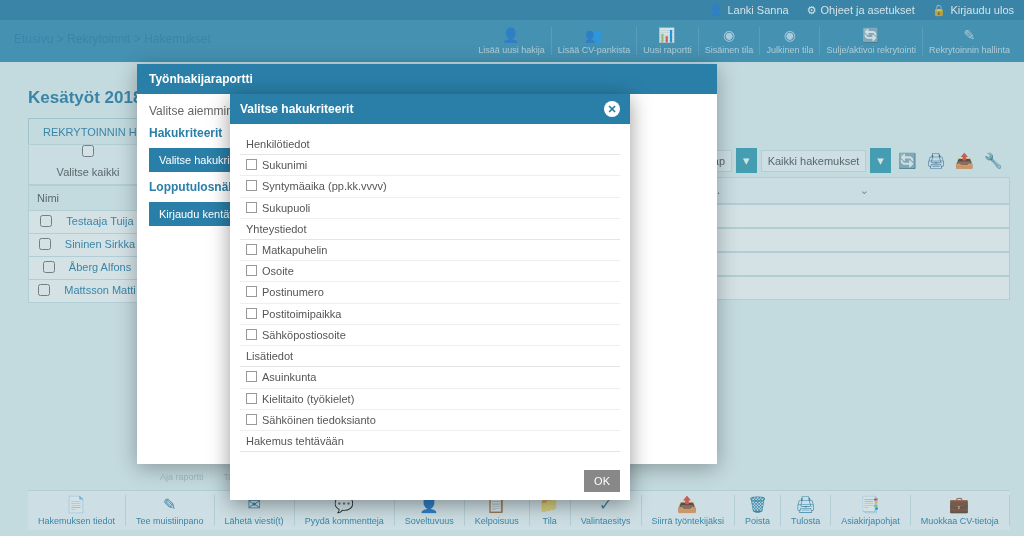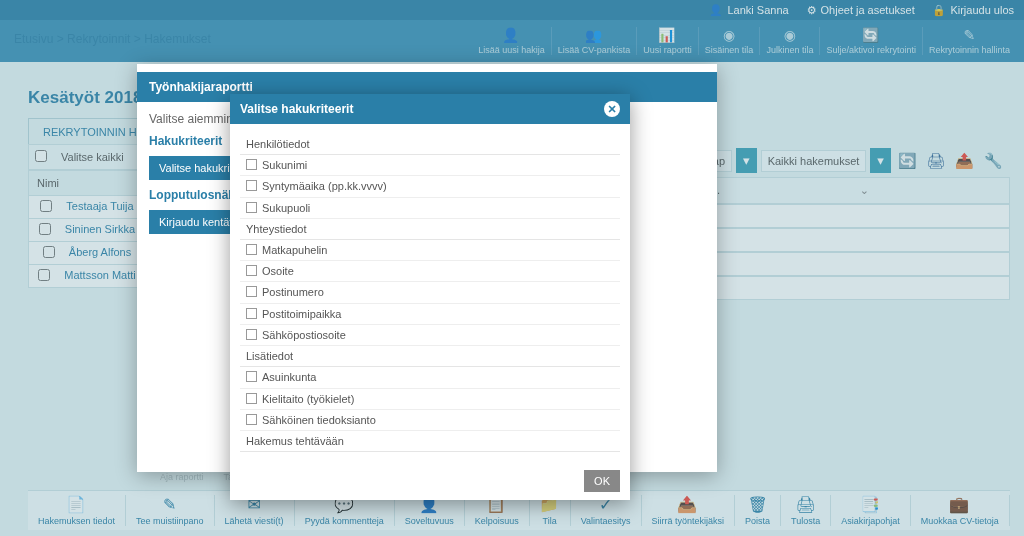--- a/index.html
+++ b/index.html
@@ -23,21 +23,21 @@
 .page-title { position: absolute; left: 28px; top: 88px; font-size: 17px; font-weight: bold; color: #2a7fa8; }
 
 
 .tab { position: absolute; left: 28px; top: 118px; border: 1px solid #b8d4dc; border-bottom: none; padding: 7px 14px; font-size: 11px; color: #2a7fa8; background: #e8f4f5; }
 
 
 .bg-table { position: absolute; left: 28px; top: 144px; right: 14px; }
 .bg-row { display: flex; align-items: center; border-bottom: 1px solid #d0e3e8; background: #f0f8fa; }
 .bg-cell-cb { width: 24px; padding-left: 6px; }
 .bg-cell-select { padding: 6px 8px; font-size: 11px; color: #555; }
-.bg-header-row { border: 1px solid #d0e3e8; }
+.bg-header-row { border: 1px solid #d0e3e8; flex-direction: column; }
 .bg-name-head { border: 1px solid #d0e3e8; padding: 6px 8px; font-size: 11px; color: #555; }
 .bg-right { position: absolute; right: 0; top: 0; }
 .bg-toolbar { display: flex; align-items: center; gap: 4px; justify-content: flex-end; padding: 4px; }
 .bg-toolbar select, .bg-toolbar .sel { font-size: 11px; padding: 4px 6px; border: 1px solid #d0e3e8; background: #f5fbfc; color: #555; }
 .bg-toolbar .bluebtn { background: #3aa0b8; color: #fff; padding: 5px 7px; font-size: 13px; }
 .bg-toolbar .ic { font-size: 15px; padding: 0 3px; color: #369; }
 .bg-hakupvm { border: 1px solid #d0e3e8; padding: 6px 140px 6px 8px; font-size: 11px; color: #555; background: #f0f8fa; display: flex; justify-content: space-between; }
 .bg-date { border: 1px solid #d0e3e8; padding: 5px 8px; font-size: 11px; color: #2a7fa8; background: #fff; }
 .bg-applicant { border: 1px solid #d0e3e8; border-top: none; display: flex; padding: 4px 0; font-size: 11px; background: #fff; justify-content: center; }
 .bg-applicant .cb { width: 24px; padding-left: 6px; }
@@ -49,21 +49,21 @@
 .bottombar .bact .ic { font-size: 16px; margin-bottom: 2px; display: block; }
 
 
 .inactive-bottom { position: absolute; left: 160px; bottom: 54px; display: flex; gap: 20px; font-size: 9px; color: #b8c5c8; }
 
 
 .overlay { position: absolute; inset: 0; background: rgba(100,150,165,0.28); }
 
 
 .modal1 { position: absolute; left: 137px; top: 64px; width: 580px; background: #fff; box-shadow: 0 4px 20px rgba(0,0,0,0.3); }
-.modal1-head { background: #2a7fa8; color: #fff; padding: 8px 12px; font-size: 12px; font-weight: bold; margin-top: 8px; }
+.modal1-head { background: #2a7fa8; color: #fff; padding: 8px 12px; font-size: 12px; font-weight: bold; }
 .modal1-body { padding: 10px 12px; color: #2a7fa8; font-size: 12px; }
 .modal1-body .line { margin-bottom: 8px; }
 .modal1 .bluebtn { background: #2a7fa8; color: #fff; font-size: 11px; padding: 6px 10px; display: inline-block; cursor: pointer; }
 .modal1 .section-label { font-weight: bold; color: #2a7fa8; font-size: 12px; }
 
 
 .modal2 { position: absolute; left: 230px; top: 94px; width: 400px; background: #fff; box-shadow: 0 4px 20px rgba(0,0,0,0.4); }
 .modal2-head { background: #2a7fa8; color: #fff; padding: 7px 10px; font-size: 12px; font-weight: bold; display: flex; justify-content: space-between; align-items: center; }
 .modal2-head .close { background: #fff; color: #2a7fa8; border-radius: 50%; width: 16px; height: 16px; display: flex; align-items: center; justify-content: center; font-size: 11px; font-weight: bold; cursor: pointer; }
 .modal2-body { padding: 10px; max-height: 340px; overflow-y: auto; }

